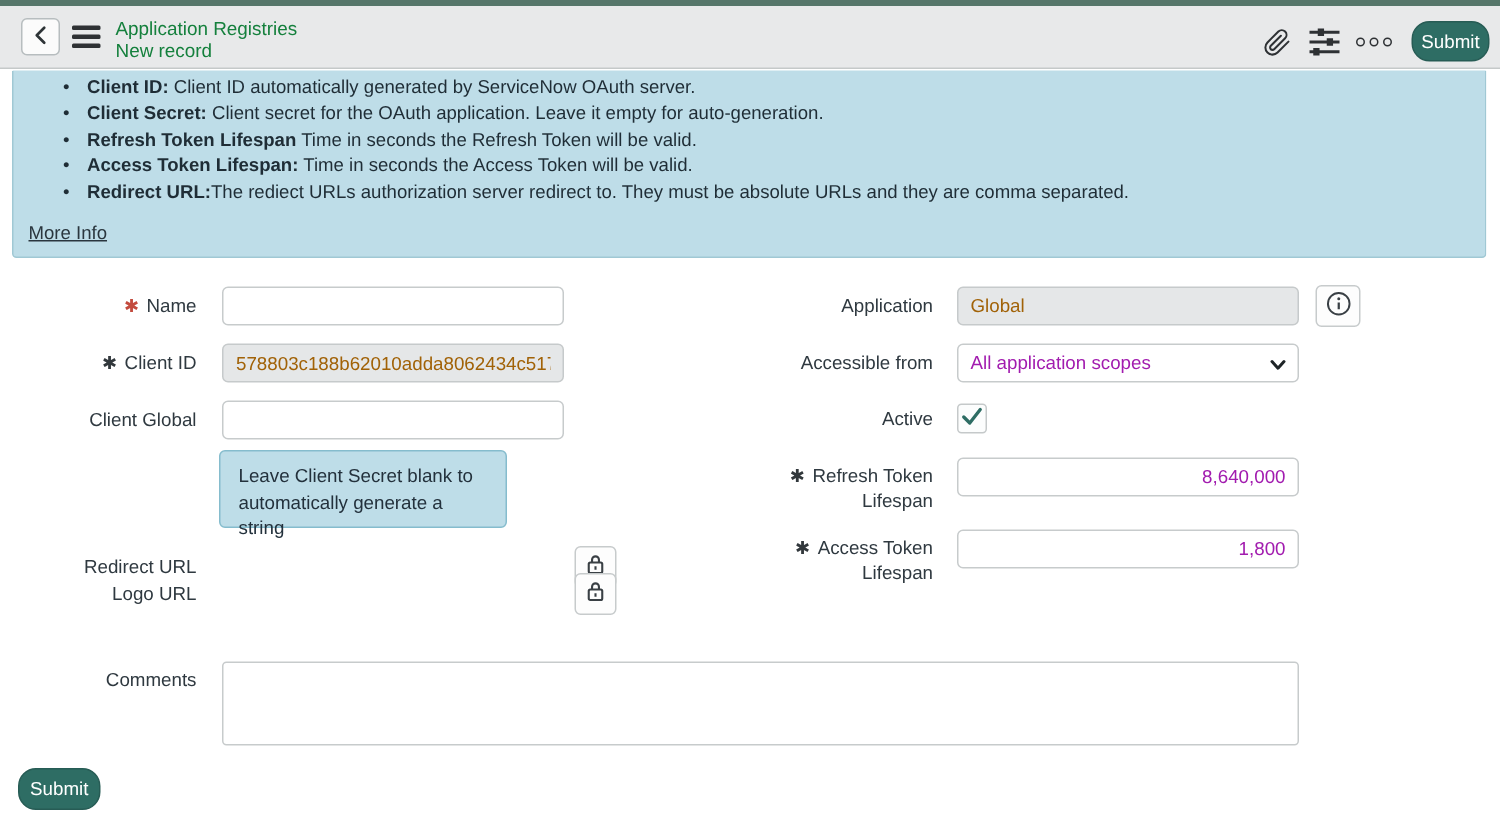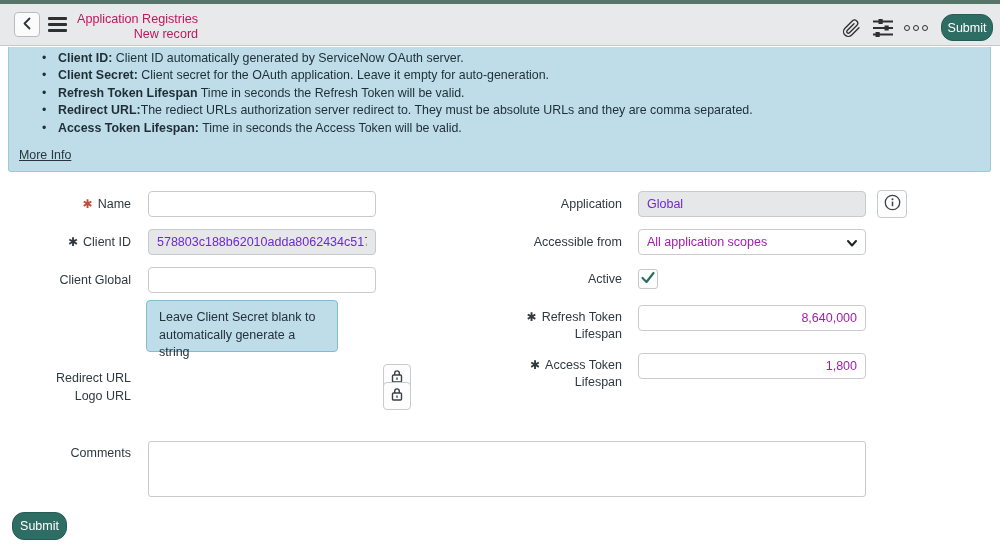--- a/index.html
+++ b/index.html
@@ -16,21 +16,21 @@
     position:absolute; top:4px; left:0; width:1000px; height:42px;
     background:#e8e9ea; border-bottom:1px solid #c5c9c9;
   }
   .back-btn {
     position:absolute; left:14px; top:8px; width:26px; height:25px;
     background:#fbfbfb; border:1px solid #b7bdbf; border-radius:4px;
     display:flex; align-items:center; justify-content:center; cursor:pointer;
   }
   .hamburger { position:absolute; left:48px; top:13px; width:19px; cursor:pointer; }
   .hamburger div { height:3.2px; background:#2e3134; border-radius:1px; margin-bottom:2.6px; }
-  .title-block { position:absolute; left:77px; top:8px; line-height:14.5px; color:#be185d;text-align:right; }
+  .title-block { position:absolute; left:77px; top:8px; line-height:14.5px; color:#15803d; }
   .title-block .t1 { font-size:12.6px; }
   .title-block .t2 { font-size:12.6px; }
   .hdr-icon { position:absolute; top:12px; cursor:pointer; display:flex; align-items:center; justify-content:center; width:24px; height:24px; }
   .attach { left:839px; }
   .sliders { left:871px; }
   .more-dots { left:904px; top:17px; width:30px; height:14px; display:flex; align-items:center; gap:2.6px; position:absolute; cursor:pointer; }
   .more-dots span { width:6.2px; height:6.2px; border:1.7px solid #2e3134; border-radius:50%; display:block; }
   .btn-teal {
     background:#2e6d64; color:#ffffff; border:1px solid #275c55; border-radius:12px;
     font-size:12.5px; font-family:"Liberation Sans", sans-serif; cursor:pointer;
@@ -58,21 +58,21 @@
   .gap-l { margin-left:17px; }
   .gap-r { margin-left:16px; }
   .req { font-size:12px; margin-right:5px; }
   .req-red { color:#c34b3e; }
   .req-dark { color:#32383c; }
   input.std, .select-box, textarea.std {
     border:1px solid #c7cbcc; border-radius:4px; background:#ffffff;
     font-family:"Liberation Sans", sans-serif; font-size:12.5px; color:#a21caf;
   }
   input.std { width:228px; height:26px; padding:0 8px; }
-  input.readonly { background:#e5e7e8; border-color:#c6cacb; color:#6d28d9; }
+  input.readonly { background:#e5e7e8; border-color:#c6cacb; color:#a16207; }
   input.num { text-align:right; }
   .select-box {
     width:228px; height:26px; display:flex; align-items:center;
     padding:0 8px; cursor:pointer; position:relative;
   }
   .select-box .chev { position:absolute; right:7px; top:7px; }
   .note-box {
     position:absolute; left:146px; top:300px; width:192px; height:52px;
     background:#bedde8; border:1px solid #85bccd; border-radius:4px;
     padding:8px 12px; font-size:12.5px; line-height:17.5px; color:#23313c;
@@ -138,22 +138,22 @@
       <span></span>
     </div>
   <button class="btn-teal hdr-submit">Submit</button>
 </div>
 
 <div class="info-box">
   <ul>
     <li><b>Client ID:</b><span> Client ID automatically generated by ServiceNow OAuth server.</span></li>
     <li><b>Client Secret:</b><span> Client secret for the OAuth application. Leave it empty for auto-generation.</span></li>
     <li><b>Refresh Token Lifespan</b><span> Time in seconds the Refresh Token will be valid.</span></li>
+    <li><b>Access Token Lifespan:</b><span> Time in seconds the Access Token will be valid.</span></li>
     <li><b>Redirect URL:</b><span>The rediect URLs authorization server redirect to. They must be absolute URLs and they are comma separated.</span></li>
-    <li><b>Access Token Lifespan:</b><span> Time in seconds the Access Token will be valid.</span></li>
   </ul>
   <a class="more-info">More Info</a>
 </div>
 
 <div class="row" style="left:0; top:191px; height:26px;">
   <div class="lbl"><span class="req req-red">✱</span><span>Name</span></div>
   <input class="std gap-l" value="" style="">
 </div>
 
 <div class="row" style="left:0; top:229px; height:26px;">

